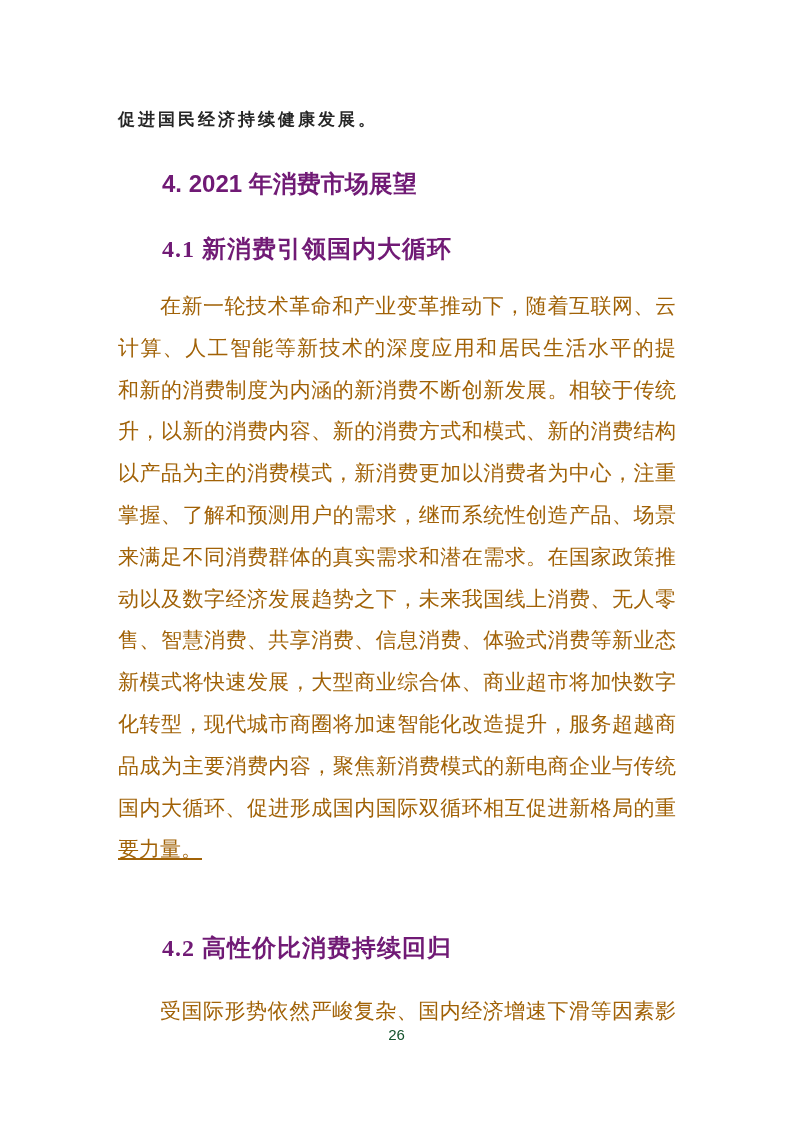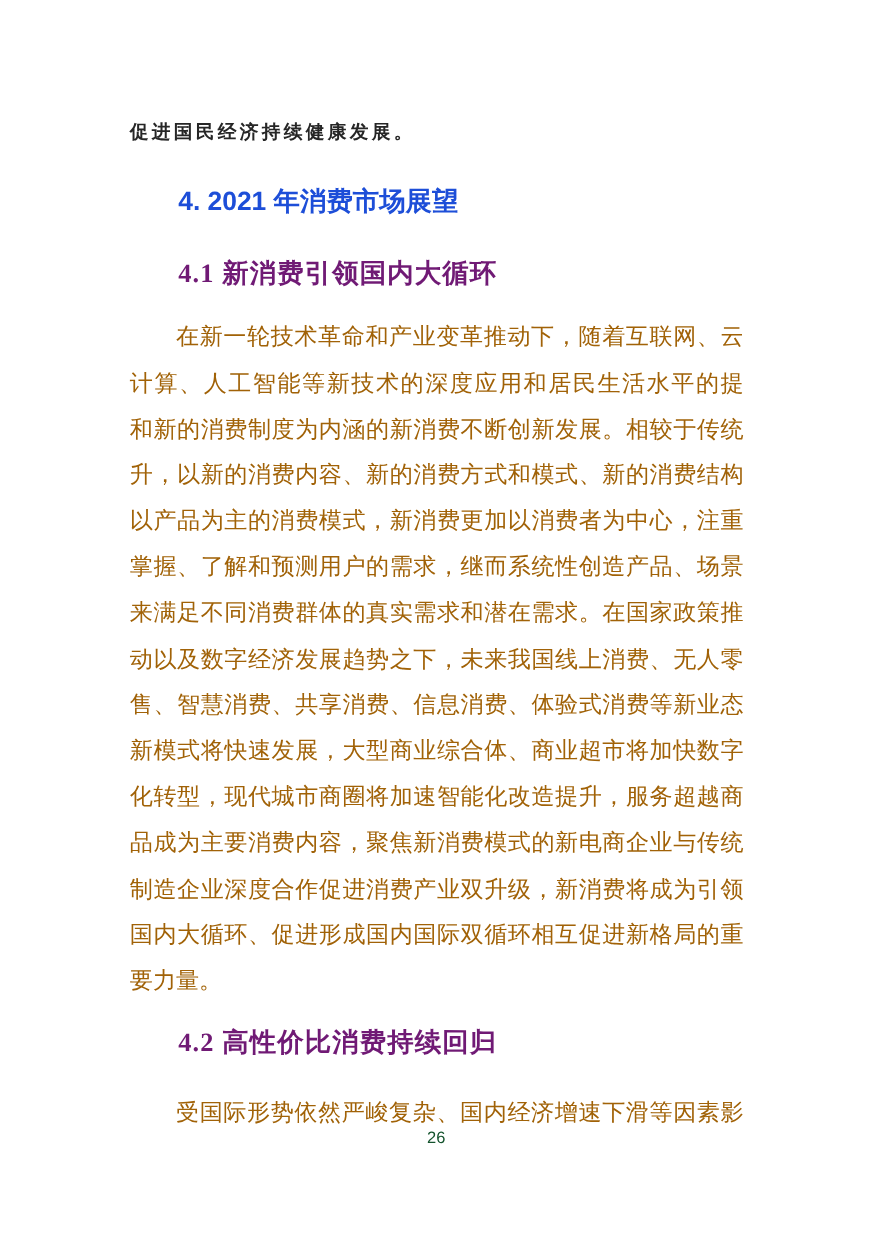--- a/index.html
+++ b/index.html
@@ -33,21 +33,21 @@
   
   .h-main {
     position: absolute;
     top: 164px;
     left: 162px;
     margin: 0;
     font-family: "Liberation Sans", sans-serif;
     font-size: 24px;
     font-weight: 700;
     line-height: 40px;
-    color: #1d4ed8;
+    color: #701a75;
     white-space: nowrap;
   }
   
   .h-sub {
     position: absolute;
     left: 162px;
     margin: 0;
     font-family: "Liberation Serif", serif;
     font-size: 24px;
     font-weight: 700;
@@ -72,20 +72,21 @@
   .t-line {
     text-align: justify;
     text-align-last: justify;
   }
   .para-1 .t-line:first-child,
   .para-2 .t-line:first-child {
     text-indent: 42px; 
   }
   .para-1 .t-line:last-child {
     text-align-last: left; 
+    text-decoration: underline;
   }
   .page-number {
     position: absolute;
     top: 1027px;
     left: 0;
     right: 0;
     margin: 0;
     text-align: center;
     font-family: "Liberation Sans", sans-serif;
     font-size: 15px;
@@ -110,21 +111,20 @@
       <div class="t-line">和新的消费制度为内涵的新消费不断创新发展。相较于传统</div>
       <div class="t-line">升，以新的消费内容、新的消费方式和模式、新的消费结构</div>
       <div class="t-line">以产品为主的消费模式，新消费更加以消费者为中心，注重</div>
       <div class="t-line">掌握、了解和预测用户的需求，继而系统性创造产品、场景</div>
       <div class="t-line">来满足不同消费群体的真实需求和潜在需求。在国家政策推</div>
       <div class="t-line">动以及数字经济发展趋势之下，未来我国线上消费、无人零</div>
       <div class="t-line">售、智慧消费、共享消费、信息消费、体验式消费等新业态</div>
       <div class="t-line">新模式将快速发展，大型商业综合体、商业超市将加快数字</div>
       <div class="t-line">化转型，现代城市商圈将加速智能化改造提升，服务超越商</div>
       <div class="t-line">品成为主要消费内容，聚焦新消费模式的新电商企业与传统</div>
-      <div class="t-line">制造企业深度合作促进消费产业双升级，新消费将成为引领</div>
       <div class="t-line">国内大循环、促进形成国内国际双循环相互促进新格局的重</div>
       <div class="t-line">要力量。</div>
     </div>
 
   <h3 class="h-sub h-sub-2">4.2 高性价比消费持续回归</h3>
 
   <div class="para para-2">
       <div class="t-line">受国际形势依然严峻复杂、国内经济增速下滑等因素影</div>
     </div>
 

